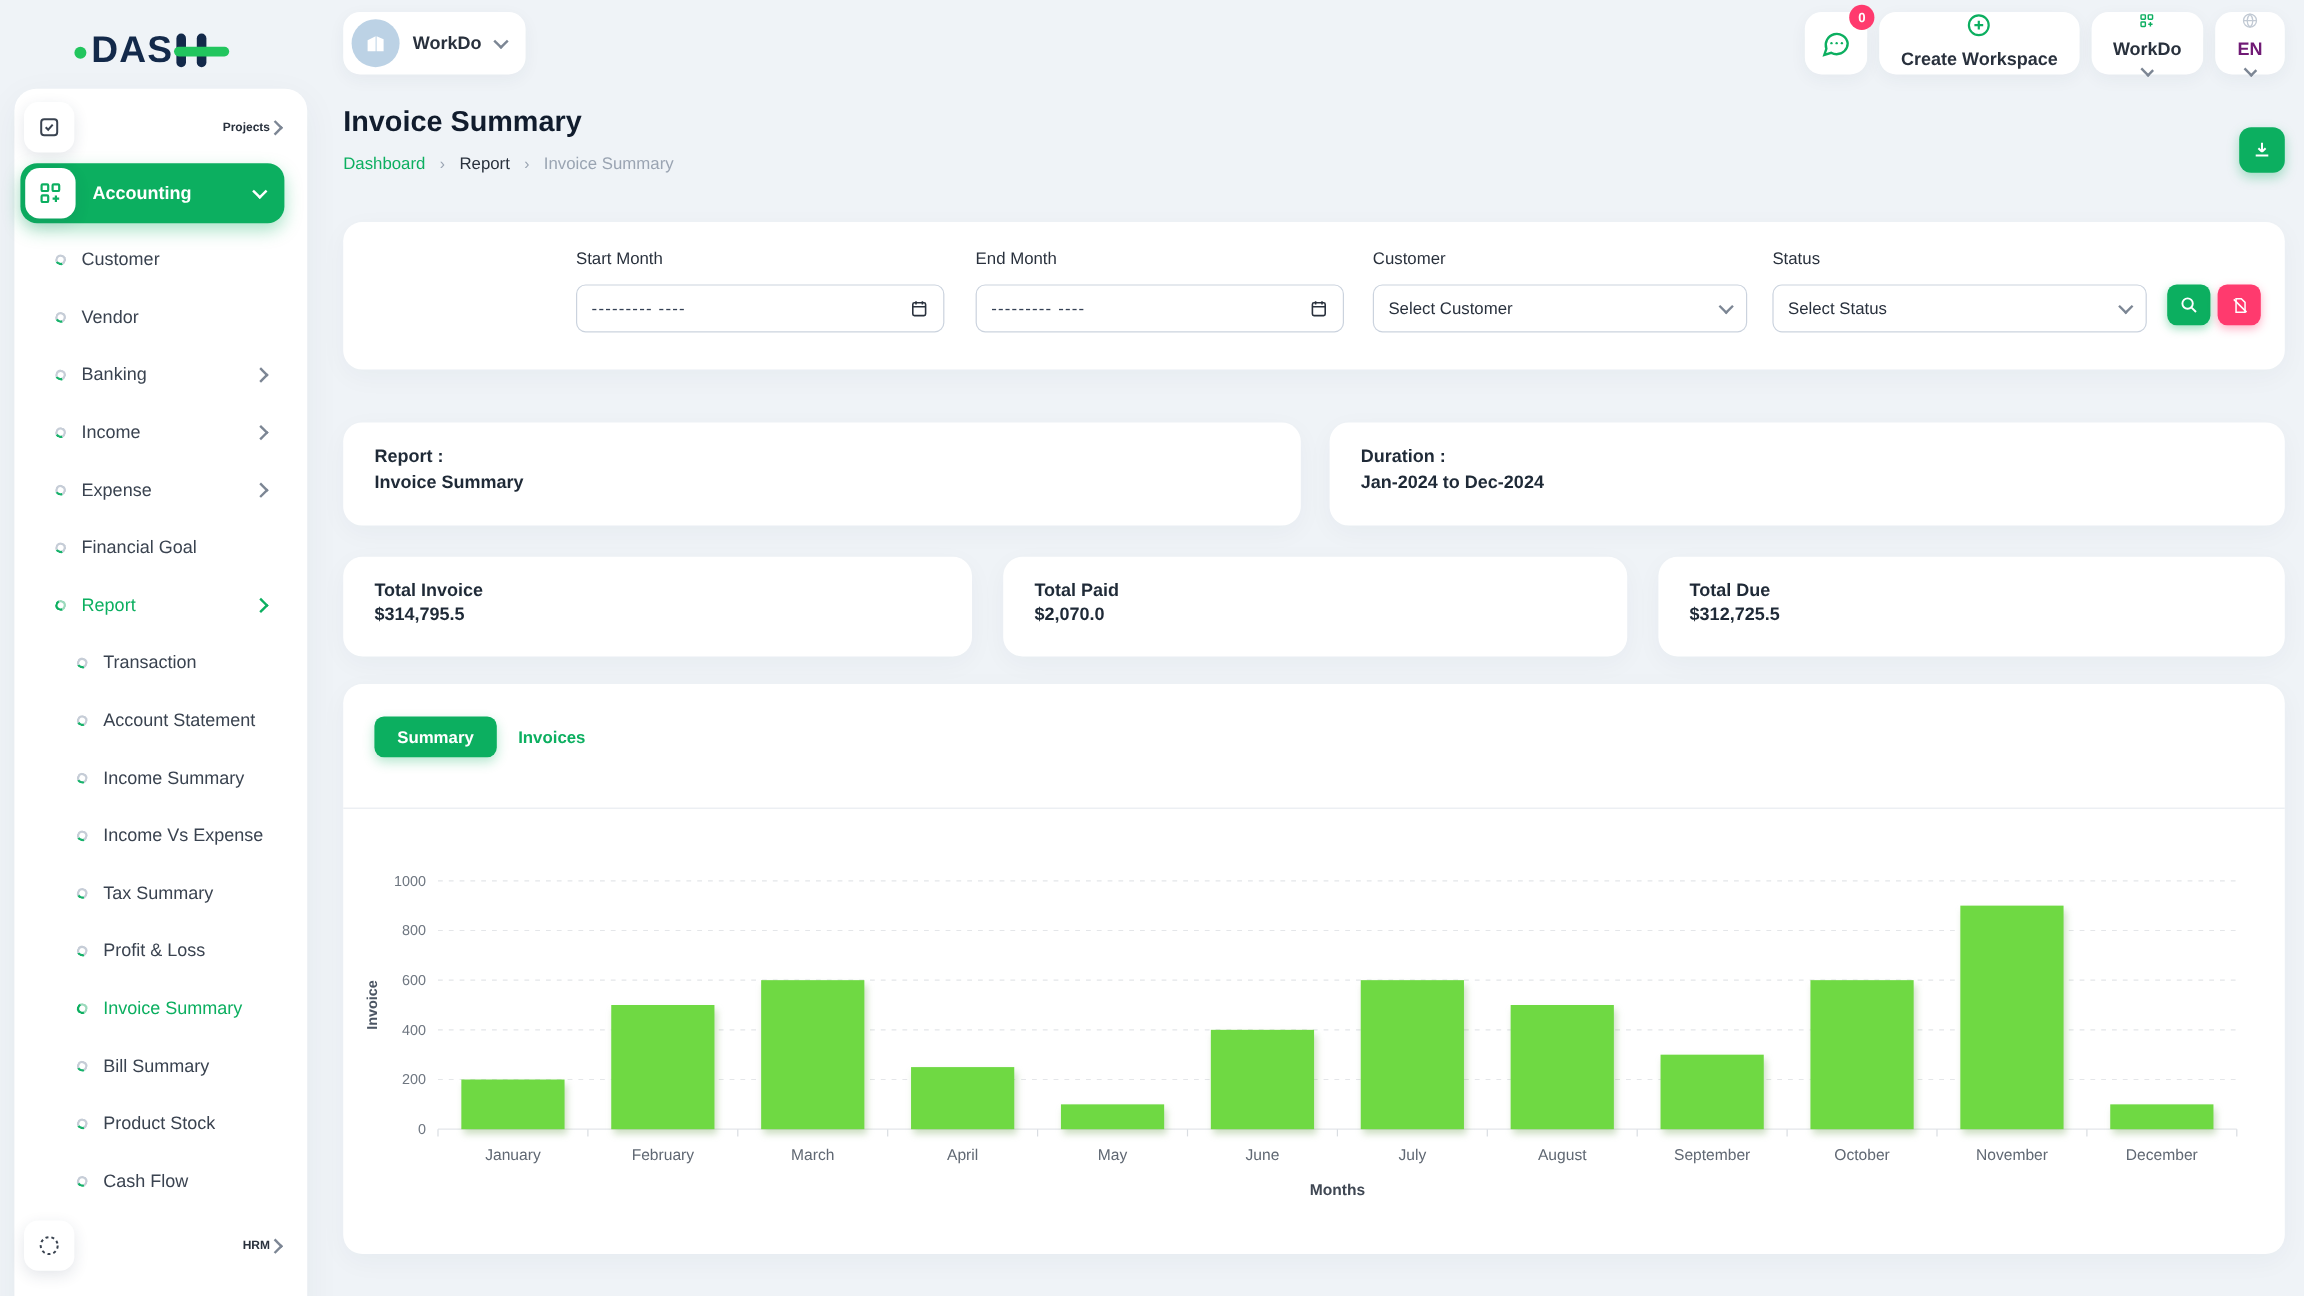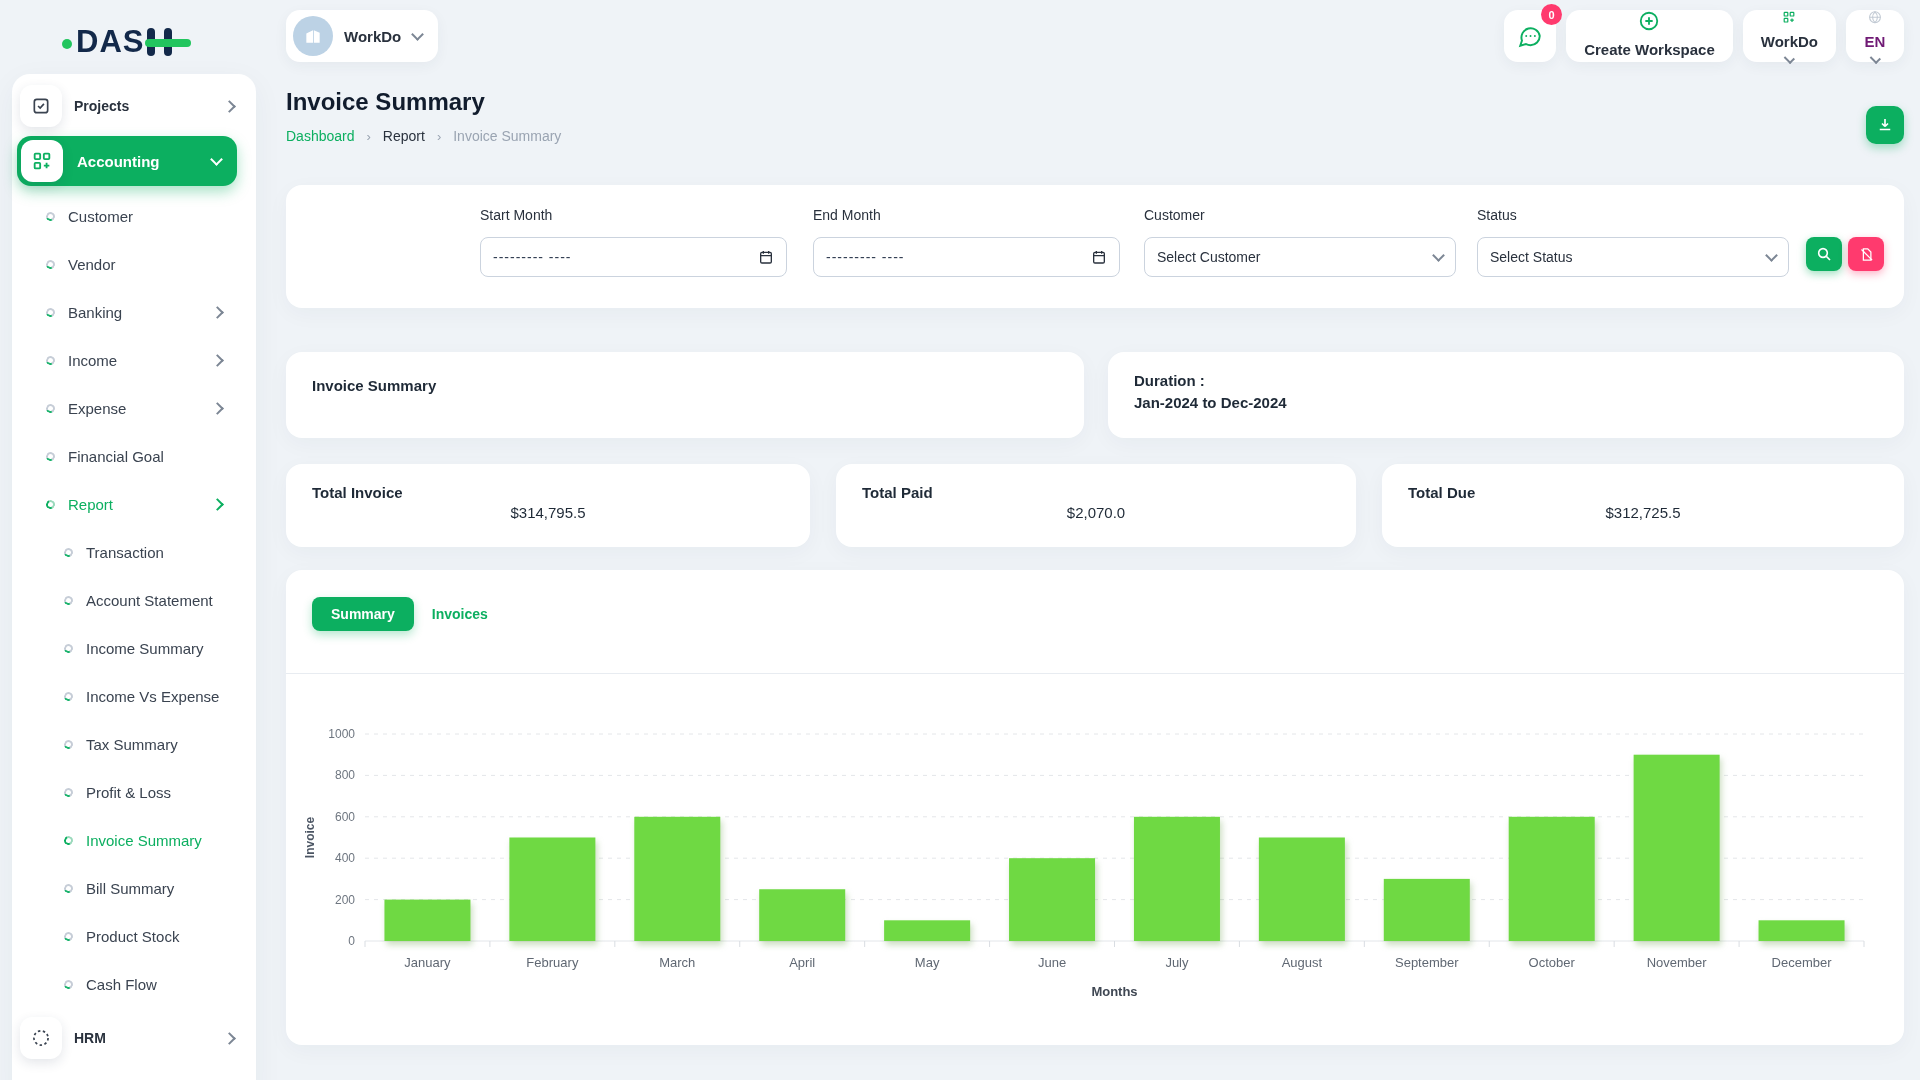--- a/index.html
+++ b/index.html
@@ -40,21 +40,21 @@
   .top-pill { height:52px; background:#fff; border-radius:14px; display:flex; align-items:center; gap:9px;
     padding:0 18px; font-size:15px; font-weight:600; color:#29313D; box-shadow:0 4px 14px rgba(30,50,80,.05);flex-direction:column; }
   .lang-label { color:#701a75; font-weight:700; }
 
   
   .sidebar { position:absolute; left:12px; top:74px; width:244px; height:1030px; background:#fff;
     border-radius:18px; box-shadow:0 8px 30px rgba(35,55,80,.05); padding-top:8px; }
   .side-row { display:flex; align-items:center; height:48px; margin:0 10px 0 8px; }
   .icon-box { width:42px; height:42px; border-radius:12px; background:#fff; display:flex; align-items:center; justify-content:center;
     box-shadow:0 4px 12px rgba(30,50,80,.12); }
-  .side-row .lbl { font-size:14px; font-weight:600; color:#29313D; margin-left:12px; flex:1; }
+  .side-row .lbl { font-size:10px; font-weight:600; color:#29313D; margin-left:12px; flex:1;text-align:right; }
   .side-row .chev { margin-right:12px; }
   .acc-pill { display:flex; align-items:center; height:50px; margin:6px 19px 0 5px; background:#0CAF60;
     border-radius:14px; padding:0 16px 0 4px; box-shadow:0 6px 14px rgba(12,175,96,.35); }
   .acc-pill .lbl { font-size:15px; font-weight:700; color:#fff; margin-left:14px; flex:1; }
   .side-list { list-style:none; margin-top:6px; }
   .side-list li { height:48px; display:flex; align-items:center; padding-left:34px; }
   .side-list li.lv2 { padding-left:52px; }
   .bullet { width:9px; height:9px; border-radius:50%; border:2px solid #C6CDD7; border-bottom-color:#18B26B; transform:rotate(20deg); flex-shrink:0; }
   .bullet.active { border-color:#9BD9BC; border-bottom-color:#0CAF60; border-left-color:#0CAF60; }
   .side-list .lbl { font-size:15px; color:#3A4350; margin-left:13px; flex:1; }
@@ -86,21 +86,21 @@
   .sq-btn.pink { background:#FF3A6E; box-shadow:0 3px 8px rgba(255,58,110,.4); }
 
   .info-card { top:278px; height:86px; padding:20px 26px; }
   .info-card .l1 { font-size:15px; font-weight:700; color:#1F2A37; }
   .info-card .l2 { font-size:15px; font-weight:700; color:#1F2A37; margin-top:5px; }
   .report-card { left:0; width:798px; }
   .duration-card { left:822px; width:796px; }
 
   .total-card { top:390px; height:83px; padding:20px 26px; }
   .total-card .l1 { font-size:15px; font-weight:700; color:#1F2A37; }
-  .total-card .l2 { font-size:15px; font-weight:400; color:#1F2A37; margin-top:3px;text-align:center; }
+  .total-card .l2 { font-size:15px; font-weight:700; color:#1F2A37; margin-top:3px; }
   .tc0 { left:0; width:524px; } .tc1 { left:550px; width:520px; } .tc2 { left:1096px; width:522px; }
 
   .chart-card { left:0; top:496px; width:1618px; height:475px; }
   .tabs { position:absolute; left:26px; top:27px; display:flex; align-items:center; gap:18px; }
   .tab-active { background:#0CAF60; color:#fff; font-size:14px; font-weight:600; padding:9px 19px; border-radius:8px;
     box-shadow:0 4px 10px rgba(12,175,96,.3); }
   .tab-link { color:#0CAF60; font-size:14px; font-weight:600; }
   .tab-divider { position:absolute; left:0; top:103px; width:1618px; height:1px; background:#E8ECF1; }
   #chart-svg { position:absolute; left:14px; top:140px; }
 </style>
@@ -339,20 +339,21 @@
     </div>
     <div class="sq-btn pink" style="left:1562px;" data-interactable="true">
       <svg width="15" height="15" viewBox="0 0 24 24" fill="none" stroke="#fff" stroke-width="2">
           <path d="M7 3h7l5 5v13H7z"></path>
           <path d="M4 4l17 17"></path>
         </svg>
     </div>
   </div>
 
   <div class="card info-card report-card" data-interactable="false">
+    <div class="l1" data-interactable="false">Report :</div>
     <div class="l2" data-interactable="false">Invoice Summary</div>
   </div>
   <div class="card info-card duration-card" data-interactable="false">
     <div class="l1" data-interactable="false">Duration :</div>
     <div class="l2" data-interactable="false">Jan-2024 to Dec-2024</div>
   </div>
 
   <div class="card total-card tc0" data-interactable="false">
     <div class="l1" data-interactable="false">Total Invoice</div>
     <div class="l2" data-interactable="false">$314,795.5</div>

